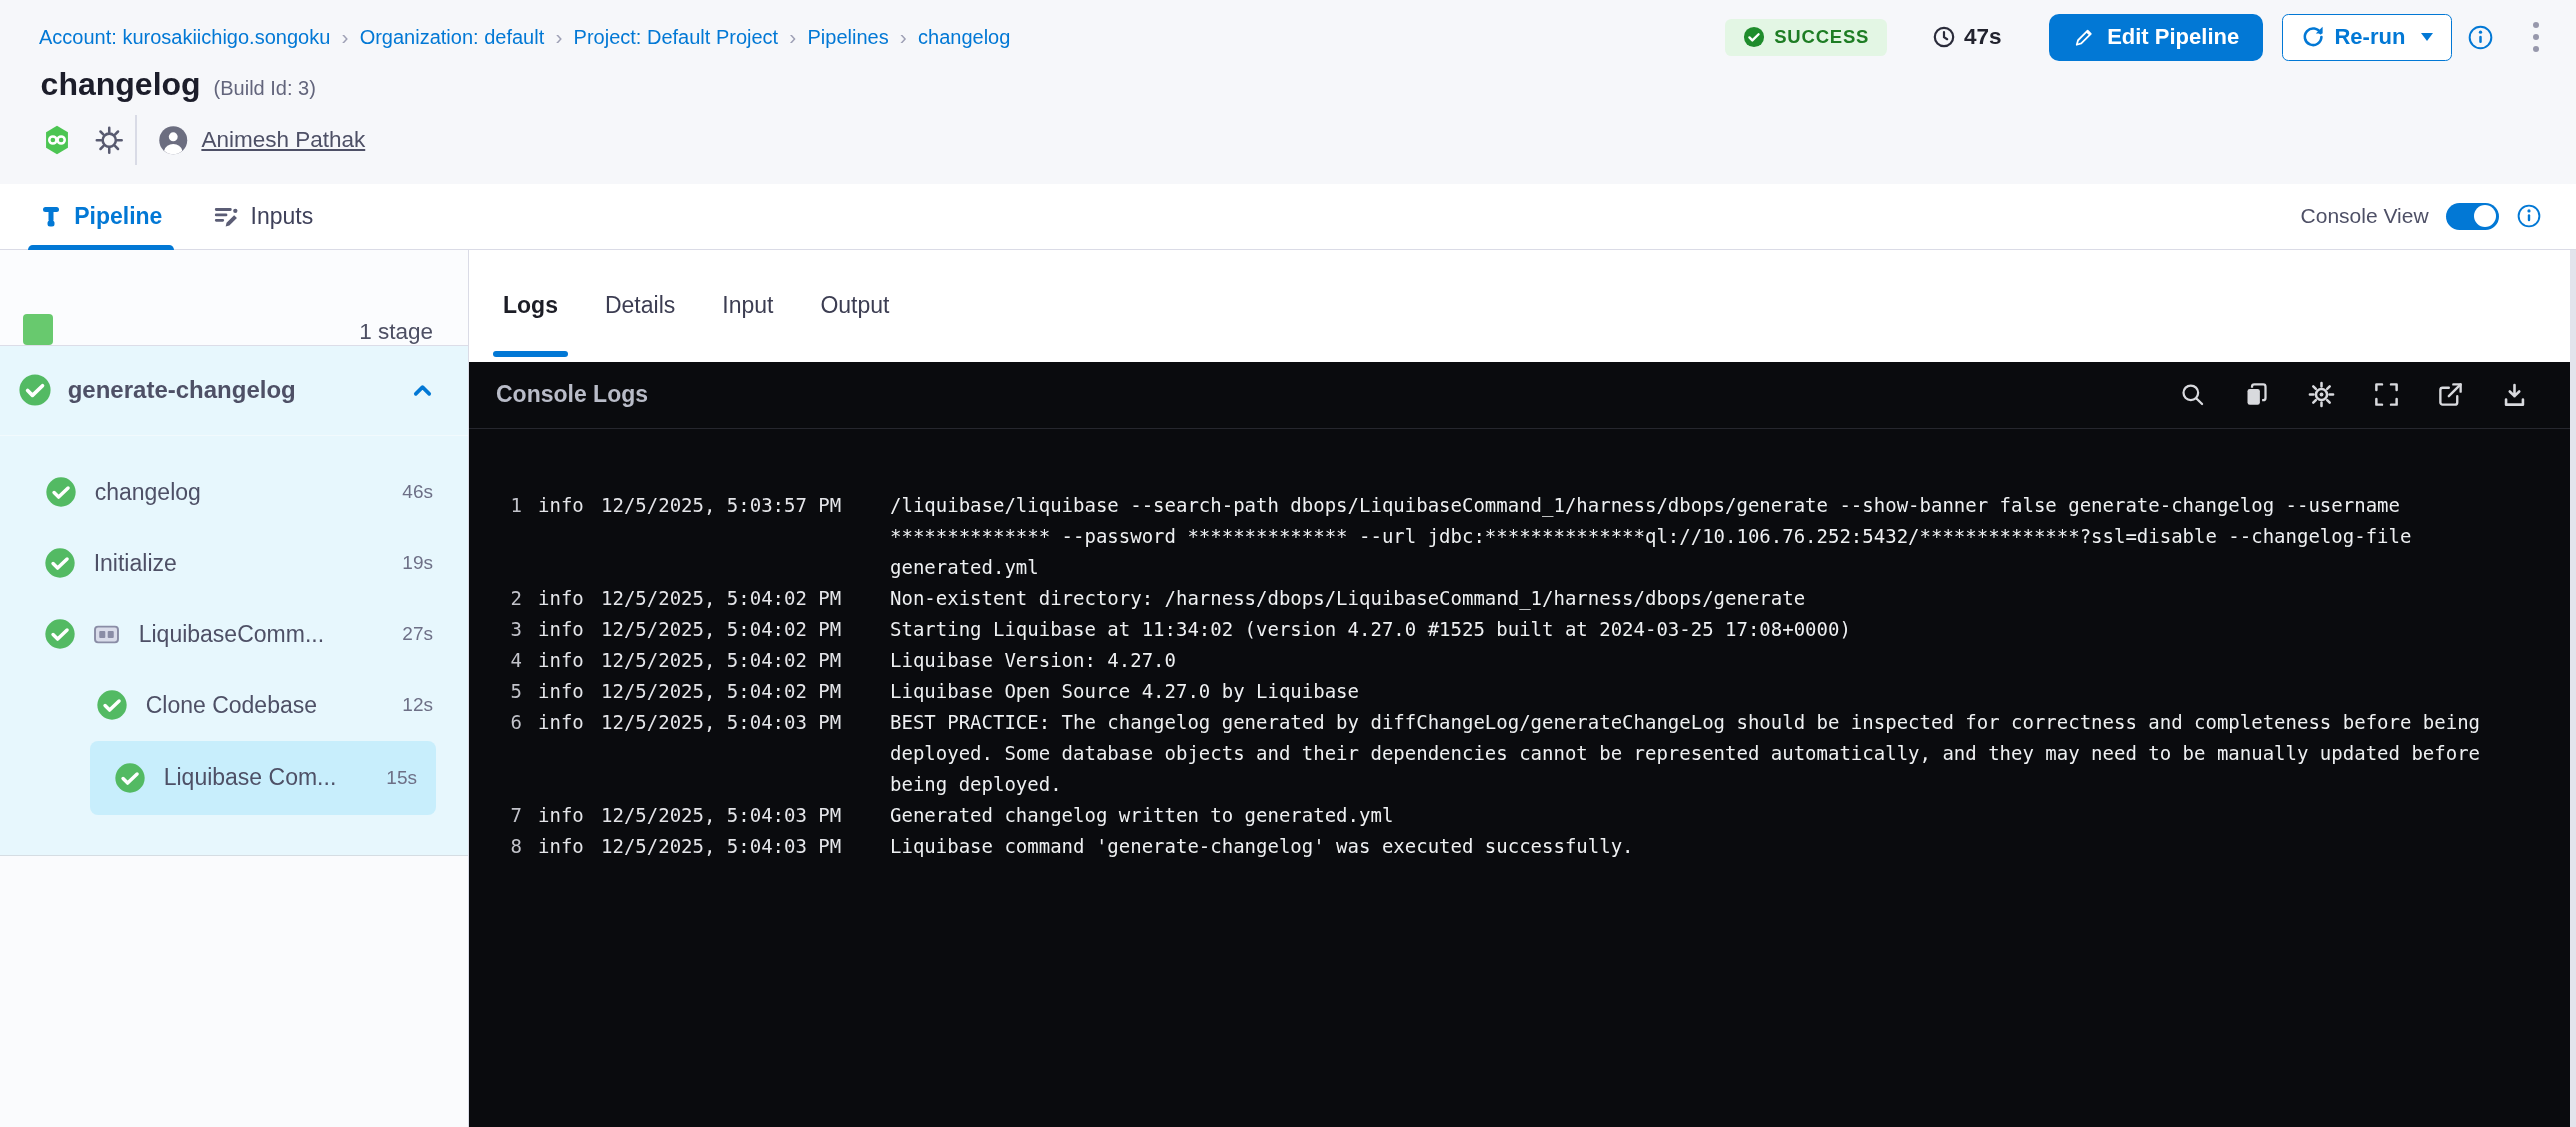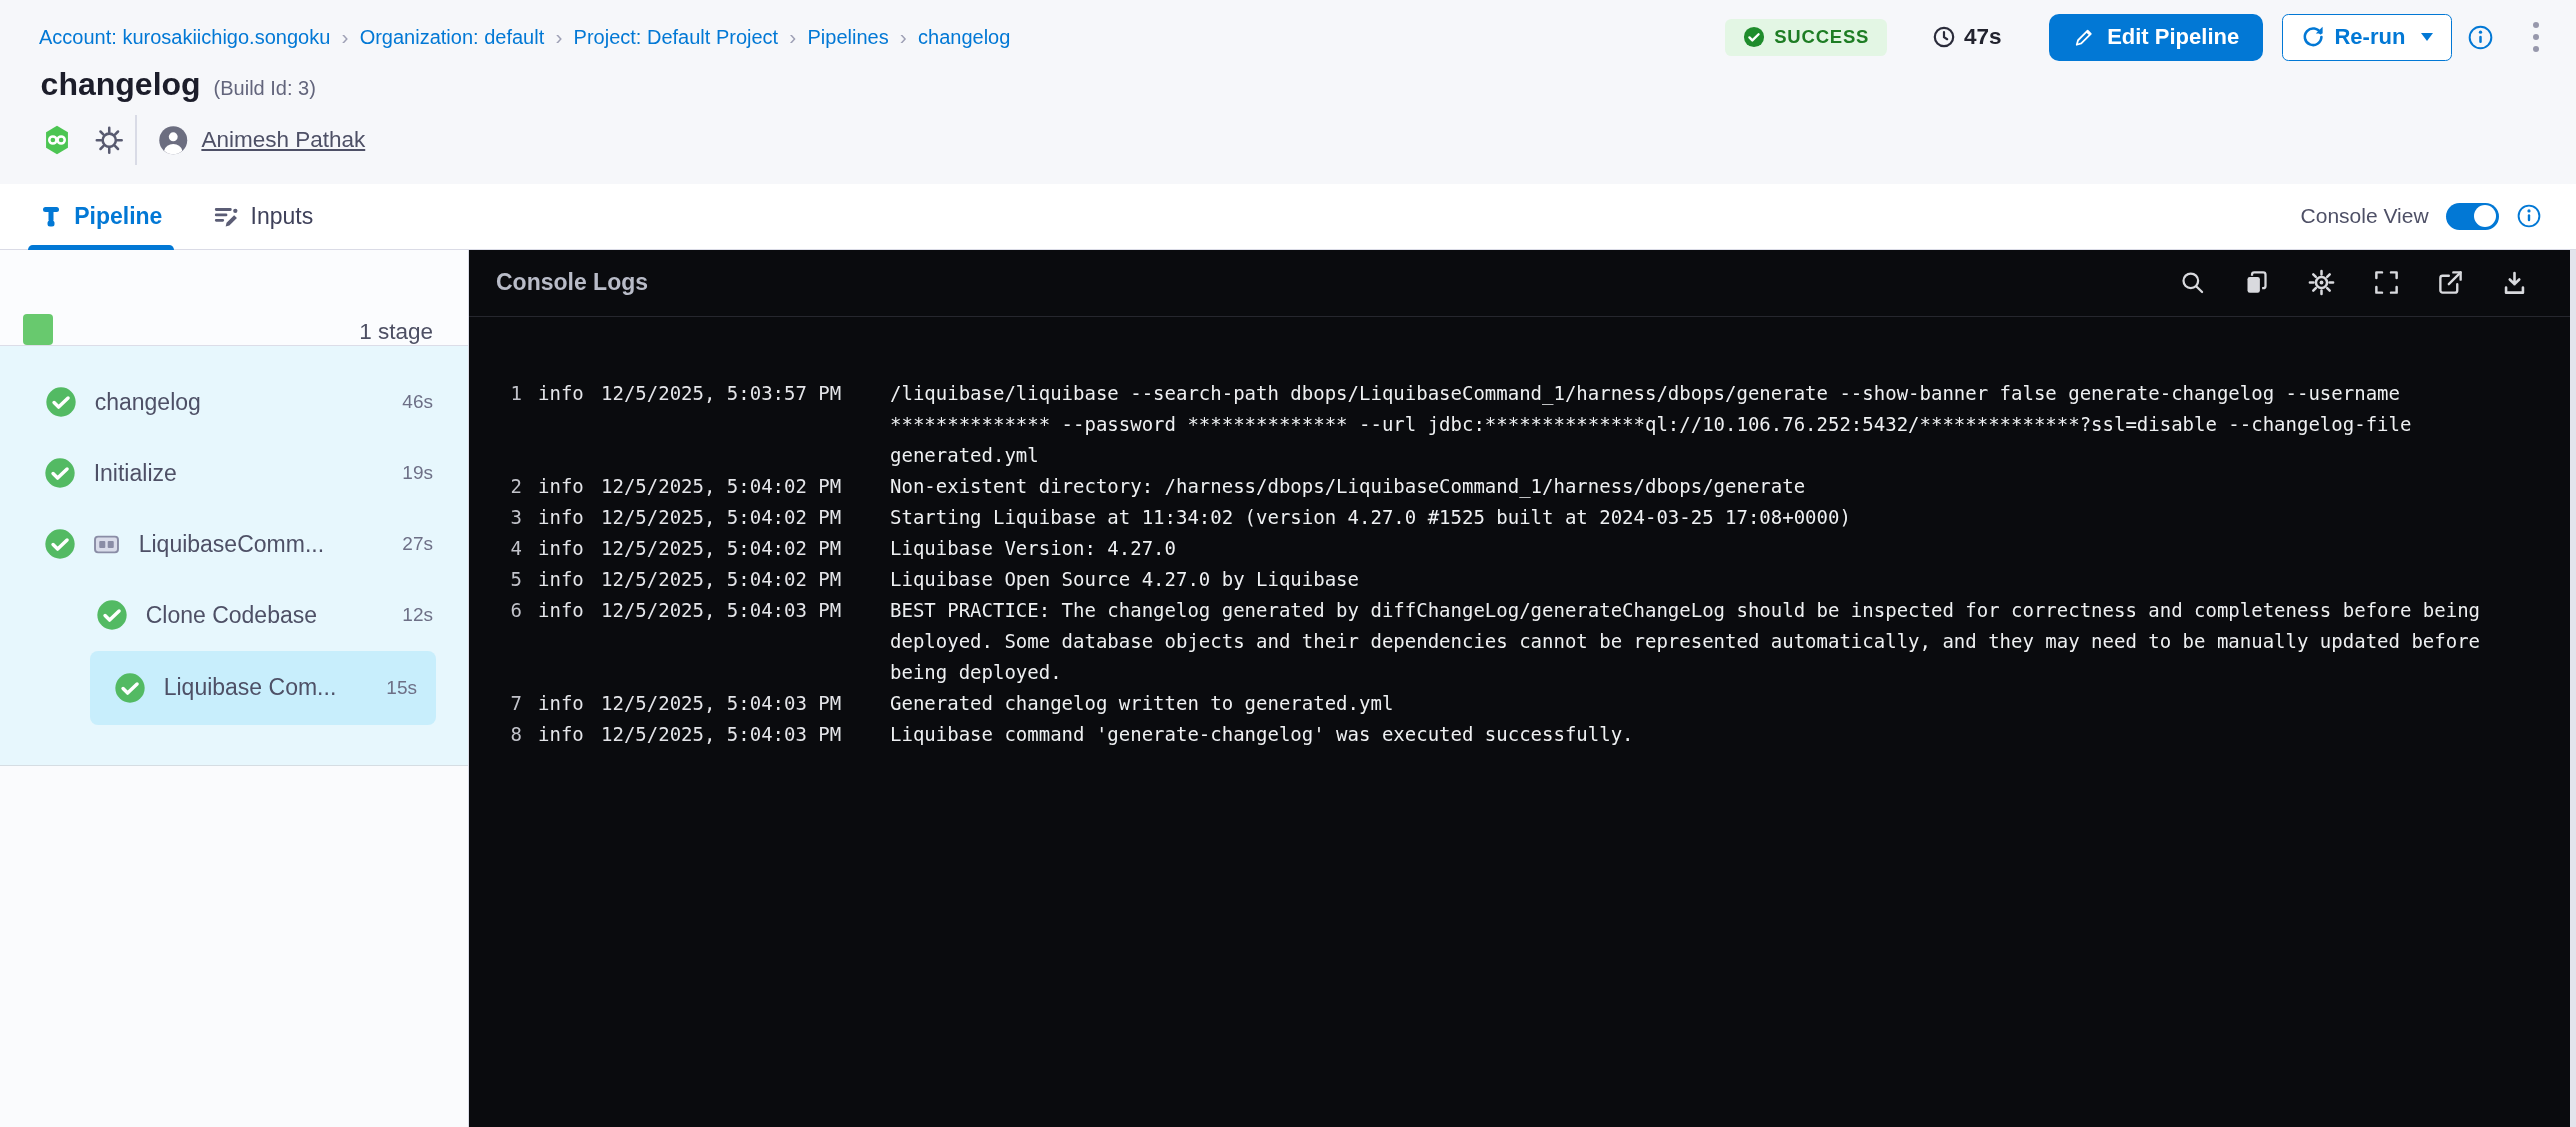--- a/index.html
+++ b/index.html
@@ -235,20 +235,34 @@
 
   <div class="main">
 
     <aside class="sidebar">
       <div class="stage-header">
         <span class="stage-square"></span>
         <span class="stage-count">1 stage</span>
       </div>
 
       <div class="tree">
+        <div class="stage-row">
+          <span>
+            <svg width="34" height="34" viewBox="0 0 24 24">
+                <circle cx="12" cy="12" r="11" fill="#53ba63"></circle>
+                <path d="M6.8 12.4l3.4 3.4L17.3 9" stroke="#fff" stroke-width="2.6" fill="none" stroke-linecap="round" stroke-linejoin="round"></path>
+              </svg>
+          </span>
+          <span class="label">generate-changelog</span>
+          <span class="chev">
+            <svg width="27" height="27" viewBox="0 0 24 24" fill="none" stroke="#0278d5" stroke-width="3.2" stroke-linecap="round" stroke-linejoin="round">
+                <path d="M6 15l6-6 6 6"></path>
+              </svg>
+          </span>
+        </div>
 
         <div class="steps">
           <div class="step ind-0">
             <span>
               <svg width="32" height="32" viewBox="0 0 24 24">
                   <circle cx="12" cy="12" r="11" fill="#53ba63"></circle>
                   <path d="M6.8 12.4l3.4 3.4L17.3 9" stroke="#fff" stroke-width="2.6" fill="none" stroke-linecap="round" stroke-linejoin="round"></path>
                 </svg>
             </span>
             <span class="label">changelog</span>
@@ -305,20 +319,26 @@
             <span class="label">Liquibase Com...</span>
             <span class="dur">15s</span>
           </div>
         </div>
       </div>
 
       <div class="sidebar-rest"></div>
     </aside>
 
     <section class="right">
+      <div class="log-tabs">
+        <div class="log-tab active">Logs</div>
+        <div class="log-tab">Details</div>
+        <div class="log-tab">Input</div>
+        <div class="log-tab">Output</div>
+      </div>
 
       <div class="console">
         <div class="console-header">
           <span class="console-title">Console Logs</span>
           <div class="console-icons">
             <span class="cicon">
               <svg width="27" height="27" viewBox="0 0 24 24" fill="none" stroke="currentColor" stroke-width="2" stroke-linecap="round">
                   <circle cx="10.5" cy="10.5" r="6.5"></circle>
                   <path d="M15.5 15.5l5 5"></path>
                 </svg>

